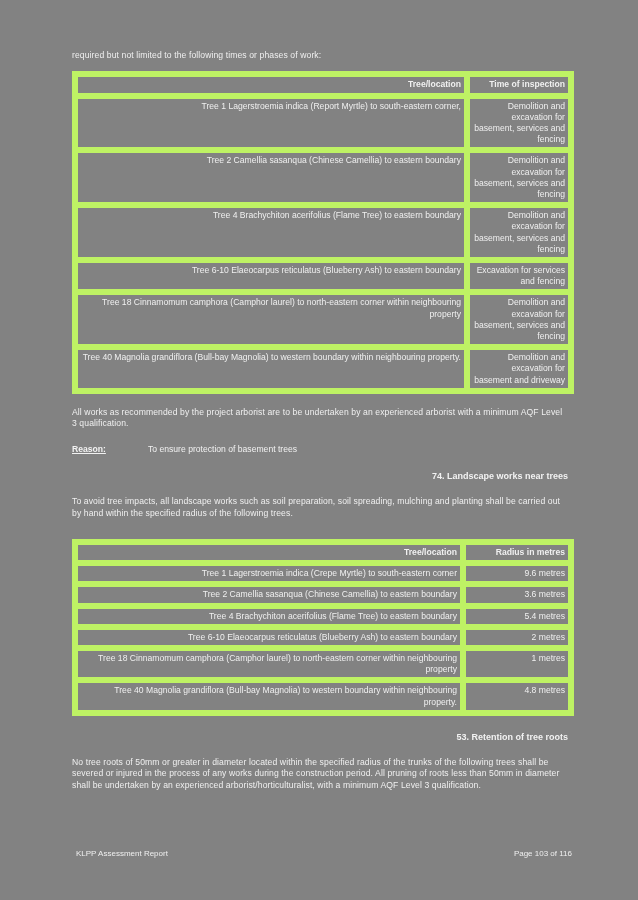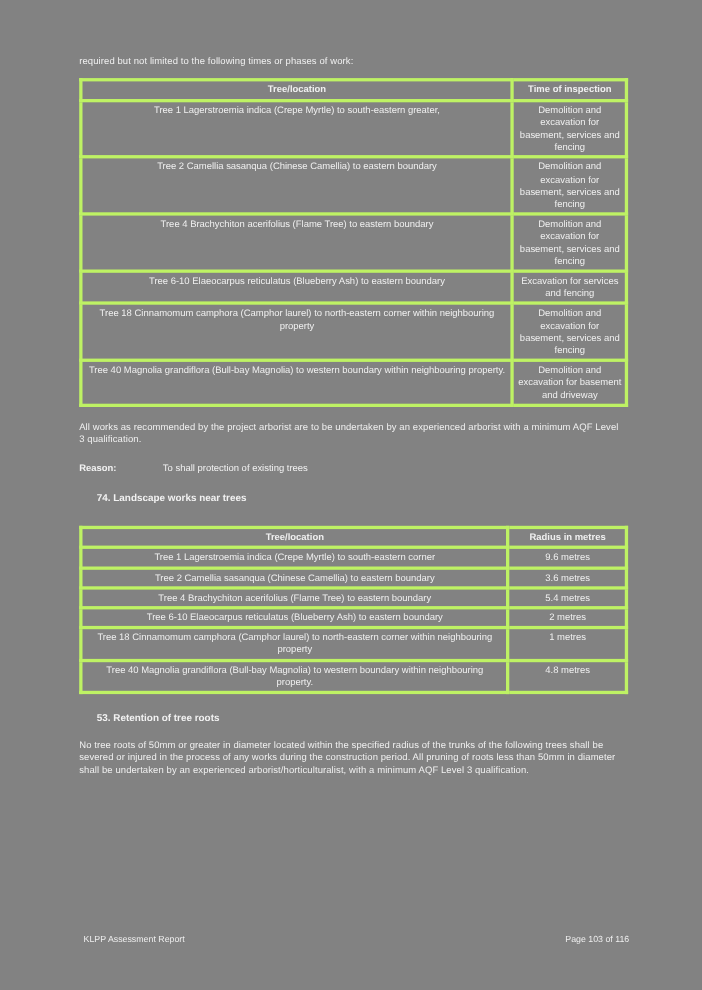--- a/index.html
+++ b/index.html
@@ -39,26 +39,26 @@
   }
   
   table.doc-table {
     border-collapse: collapse;
     width: 496px;
     table-layout: fixed;
     margin: 0;
   }
   table.doc-table td,
   table.doc-table th {
-    border: 3px solid #bef264;
+    border: 6px solid #bef264;
     padding: 2px 3px 2px 4px;
     font-size: 8.6px;
     line-height: 11.2px;
     vertical-align: top;
-    text-align: center;
+    text-align: right;
     font-weight: normal;
     color: #f0f0f0;
   }
   table.doc-table th {
     font-weight: bold;
   }
   .tbl1 col.c1 { width: 392px; }
   .tbl1 col.c2 { width: 104px; }
   .tbl2 col.c1 { width: 388px; }
   .tbl2 col.c2 { width: 108px; }
@@ -72,27 +72,29 @@
   .reason-row {
     display: block;
     font-size: 8.6px;
     line-height: 11.4px;
     margin-top: 14px;
   }
   .reason-label {
     font-weight: bold;
     display: inline-block;
     width: 76px;
+    text-decoration: underline;
   }
   .clause-head {
     font-weight: bold;
     font-size: 9px;
     line-height: 12px;
     margin-top: 15px;
     margin-left: 16px;
+    text-align: right;
   }
   .body-para {
     margin-top: 14px;
   }
   
   .footer {
     position: absolute;
     left: 76px;
     top: 848px;
     width: 496px;
@@ -118,21 +120,21 @@
           <col class="c2">
         </colgroup>
       <thead>
         <tr>
           <th>Tree/location</th>
           <th>Time of inspection</th>
         </tr>
       </thead>
       <tbody id="tbl1-body">
           <tr>
-            <td><span>Tree 1 </span><span class="sp-name">Lagerstroemia indica</span><span> (Crepe Myrtle) to south-eastern greater,</span></td>
+            <td><span>Tree 1 </span><span class="sp-name">Lagerstroemia indica</span><span> (Report Myrtle) to south-eastern corner,</span></td>
             <td>Demolition and excavation for basement, services and fencing</td>
           </tr>
           <tr>
             <td><span>Tree 2 </span><span class="sp-name">Camellia sasanqua</span><span> (Chinese Camellia) to eastern boundary</span></td>
             <td>Demolition and excavation for basement, services and fencing</td>
           </tr>
           <tr>
             <td><span>Tree 4 </span><span class="sp-name">Brachychiton acerifolius</span><span> (Flame Tree) to eastern boundary</span></td>
             <td>Demolition and excavation for basement, services and fencing</td>
           </tr>
@@ -147,25 +149,26 @@
           <tr>
             <td><span>Tree 40 </span><span class="sp-name">Magnolia grandiflora</span><span> (Bull-bay Magnolia) to western boundary within neighbouring property.</span></td>
             <td>Demolition and excavation for basement and driveway</td>
           </tr>
         </tbody>
     </table>
 
     <p class="para block">All works as recommended by the project arborist are to be undertaken by an experienced arborist with a minimum AQF Level 3 qualification.</p>
 
     <div class="reason-row">
-      <span class="reason-label">Reason:</span><span>To shall protection of existing trees</span>
+      <span class="reason-label">Reason:</span><span>To ensure protection of basement trees</span>
     </div>
 
     <div class="clause-head">74. Landscape works near trees</div>
 
+    <p class="para body-para">To avoid tree impacts, all landscape works such as soil preparation, soil spreading, mulching and planting shall be carried out by hand within the specified radius of the following trees.</p>
 
     <div class="gap-after-table"></div>
 
     <table class="doc-table tbl2">
       <colgroup>
           <col class="c1">
           <col class="c2">
         </colgroup>
       <thead>
         <tr>

